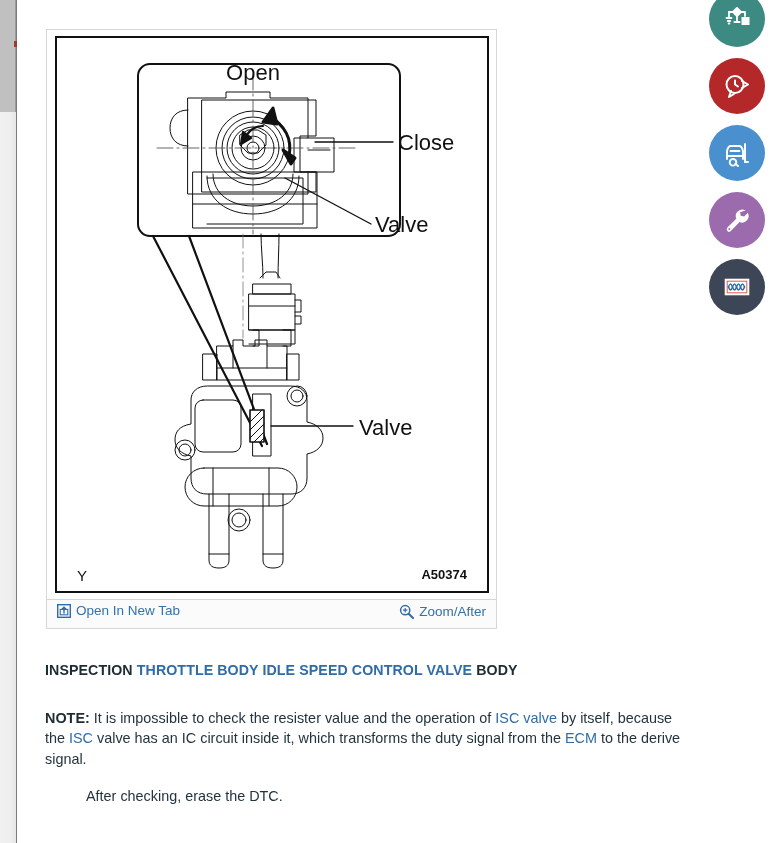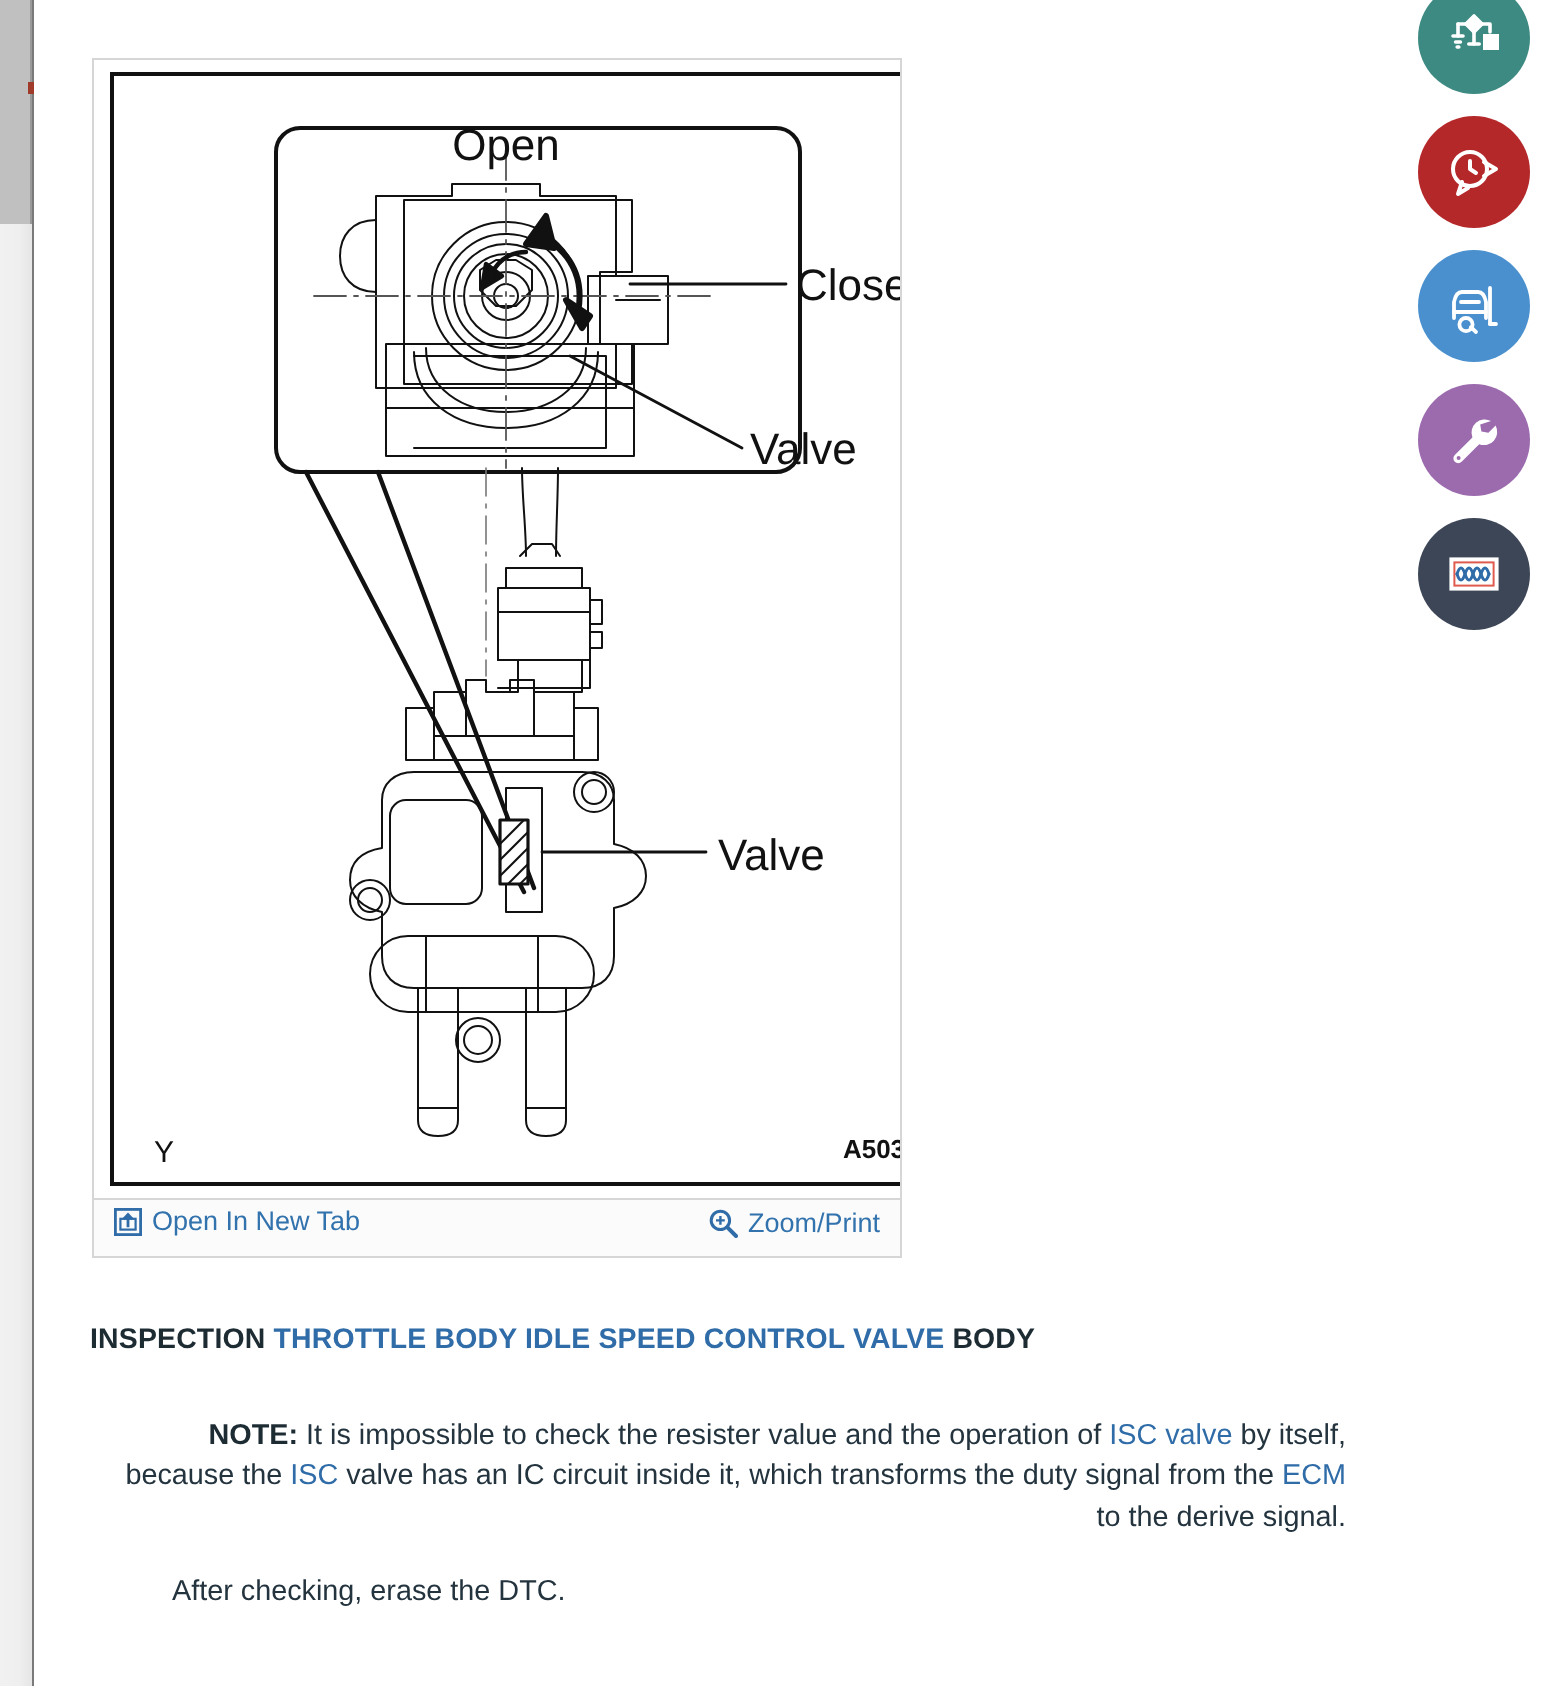--- a/index.html
+++ b/index.html
@@ -68,21 +68,21 @@
     width: 683px;
     height: 843px;
     background: #ffffff;
   }
 
   
   .figure-panel {
     position: absolute;
     left: 27px;
     top: 29px;
-    width: 405px;
+    width: 451px;
     height: 600px;
     background: #ffffff;
     border: 1px solid #d6d6d6;
     box-sizing: border-box;
   }
   .figure-image-area {
     position: absolute;
     left: 0;
     top: 0;
     right: 0;
@@ -148,21 +148,21 @@
     line-height: 20.5px;
   }
   .heading-line {
     font-weight: bold;
     font-size: 14.2px;
     letter-spacing: 0.1px;
     margin: 0 0 27px 0;
     color: #1d2b33;
   }
   .heading-line .lnk { color: #2f6ca8; }
-  .note-para { margin: 12px; text-align: right; }
+  .note-para { margin: 0; }
   .note-label { font-weight: bold; color: #1d2b33; }
   .lnk { color: #2f6ca8; }
   .indent-line {
     margin: 17px;
     padding-left: 24px;
   }
 
   
   .icon-rail {
     position: absolute;
@@ -363,21 +363,21 @@
         </div>
 
         <div class="tb-btn tb-zoom">
           <span class="tb-icon">
             <svg width="15" height="15" viewBox="0 0 15 15">
               <circle cx="6.2" cy="6.2" r="4.6" fill="none" stroke="#2f6ca8" stroke-width="1.5"></circle>
               <path d="M6.2,4 V8.4 M4,6.2 H8.4" stroke="#2f6ca8" stroke-width="1.2"></path>
               <path d="M9.7,9.7 L14,14" stroke="#2f6ca8" stroke-width="2" stroke-linecap="round"></path>
             </svg>
           </span>
-          <span class="tb-label">Zoom/Print</span>
+          <span class="tb-label">Zoom/After</span>
         </div>
       </div>
     </div>
 
     <div class="body-text">
 
       <div class="heading-line">
         <span>INSPECTION</span>
         <span class="lnk">THROTTLE BODY IDLE SPEED CONTROL VALVE</span>
         <span>BODY</span>

